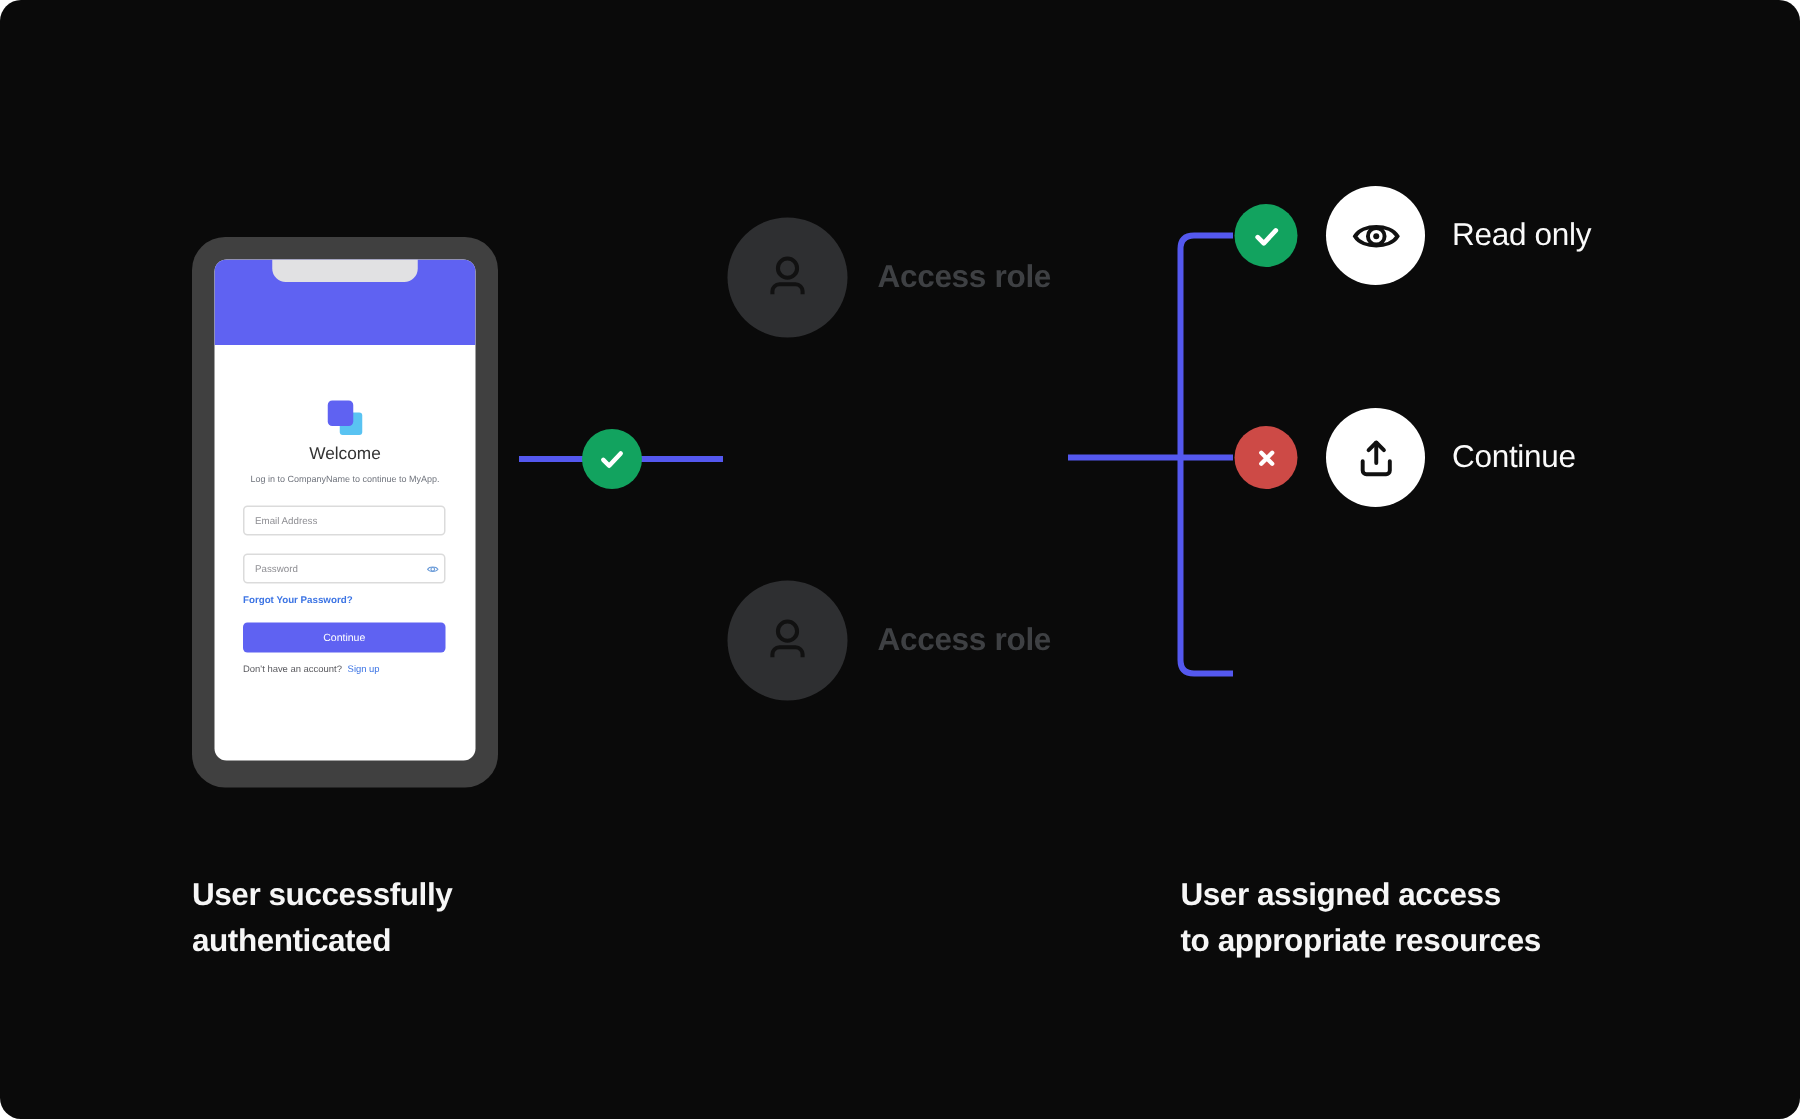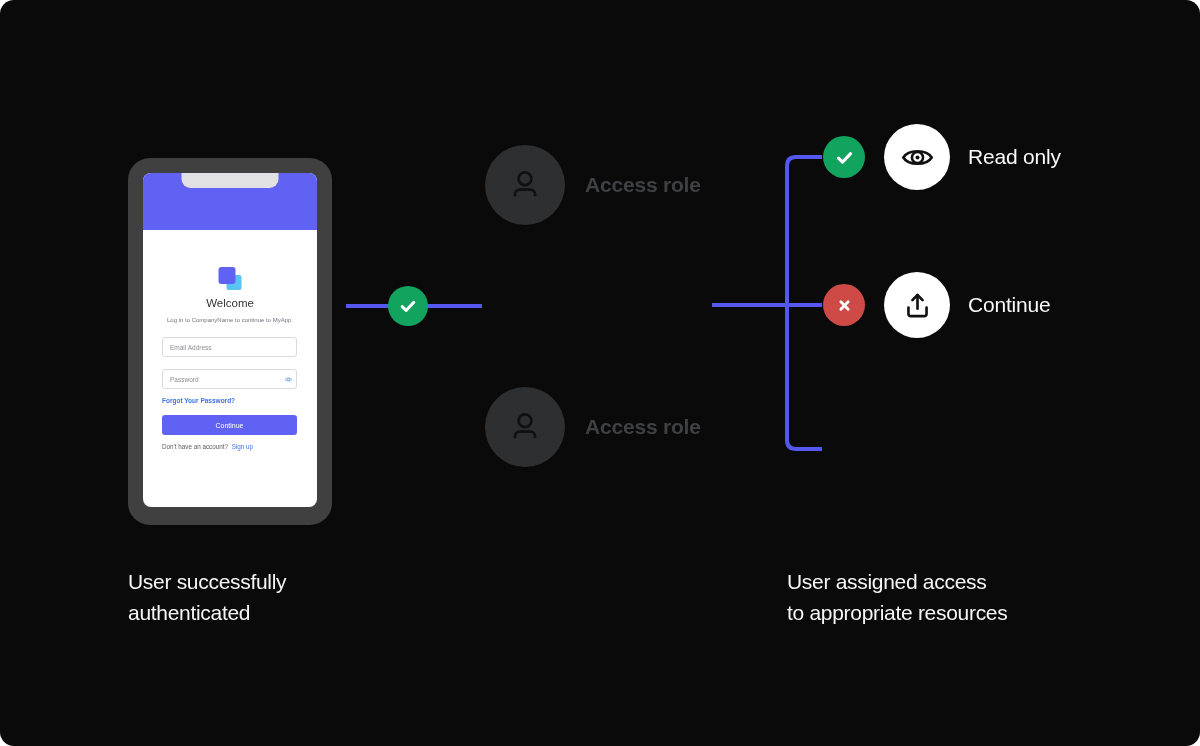--- a/index.html
+++ b/index.html
@@ -42,21 +42,21 @@
 
   
   .perm-row{position:absolute;left:823px;display:flex;align-items:center;height:66px;}
   .status-badge{width:42px;height:42px;border-radius:50%;display:flex;align-items:center;justify-content:center;flex:0 0 auto;}
   .status-badge.green{background:#12a35f;}
   .status-badge.red{background:#cd4a46;}
   .perm-icon-circle{width:66px;height:66px;border-radius:50%;background:#ffffff;display:flex;align-items:center;justify-content:center;margin-left:19px;flex:0 0 auto;}
   .perm-label{margin-left:18px;font-size:21px;font-weight:500;color:#fafafa;letter-spacing:-0.2px;}
 
   
-  .caption{position:absolute;top:566px;font-size:21px;line-height:31px;font-weight:400;color:#f6f6f6;white-space:pre-line;letter-spacing:-0.3px;}
+  .caption{position:absolute;top:581px;font-size:21px;line-height:31px;font-weight:700;color:#f6f6f6;white-space:pre-line;letter-spacing:-0.3px;}
   .caption.c1{left:128px;}
   .caption.c2{left:483px;}
   .caption.c3{left:787px;}
 </style>
 </head>
 <body>
 
 <div class="canvas">
 
   <svg class="connectors" viewBox="0 0 1200 746">

